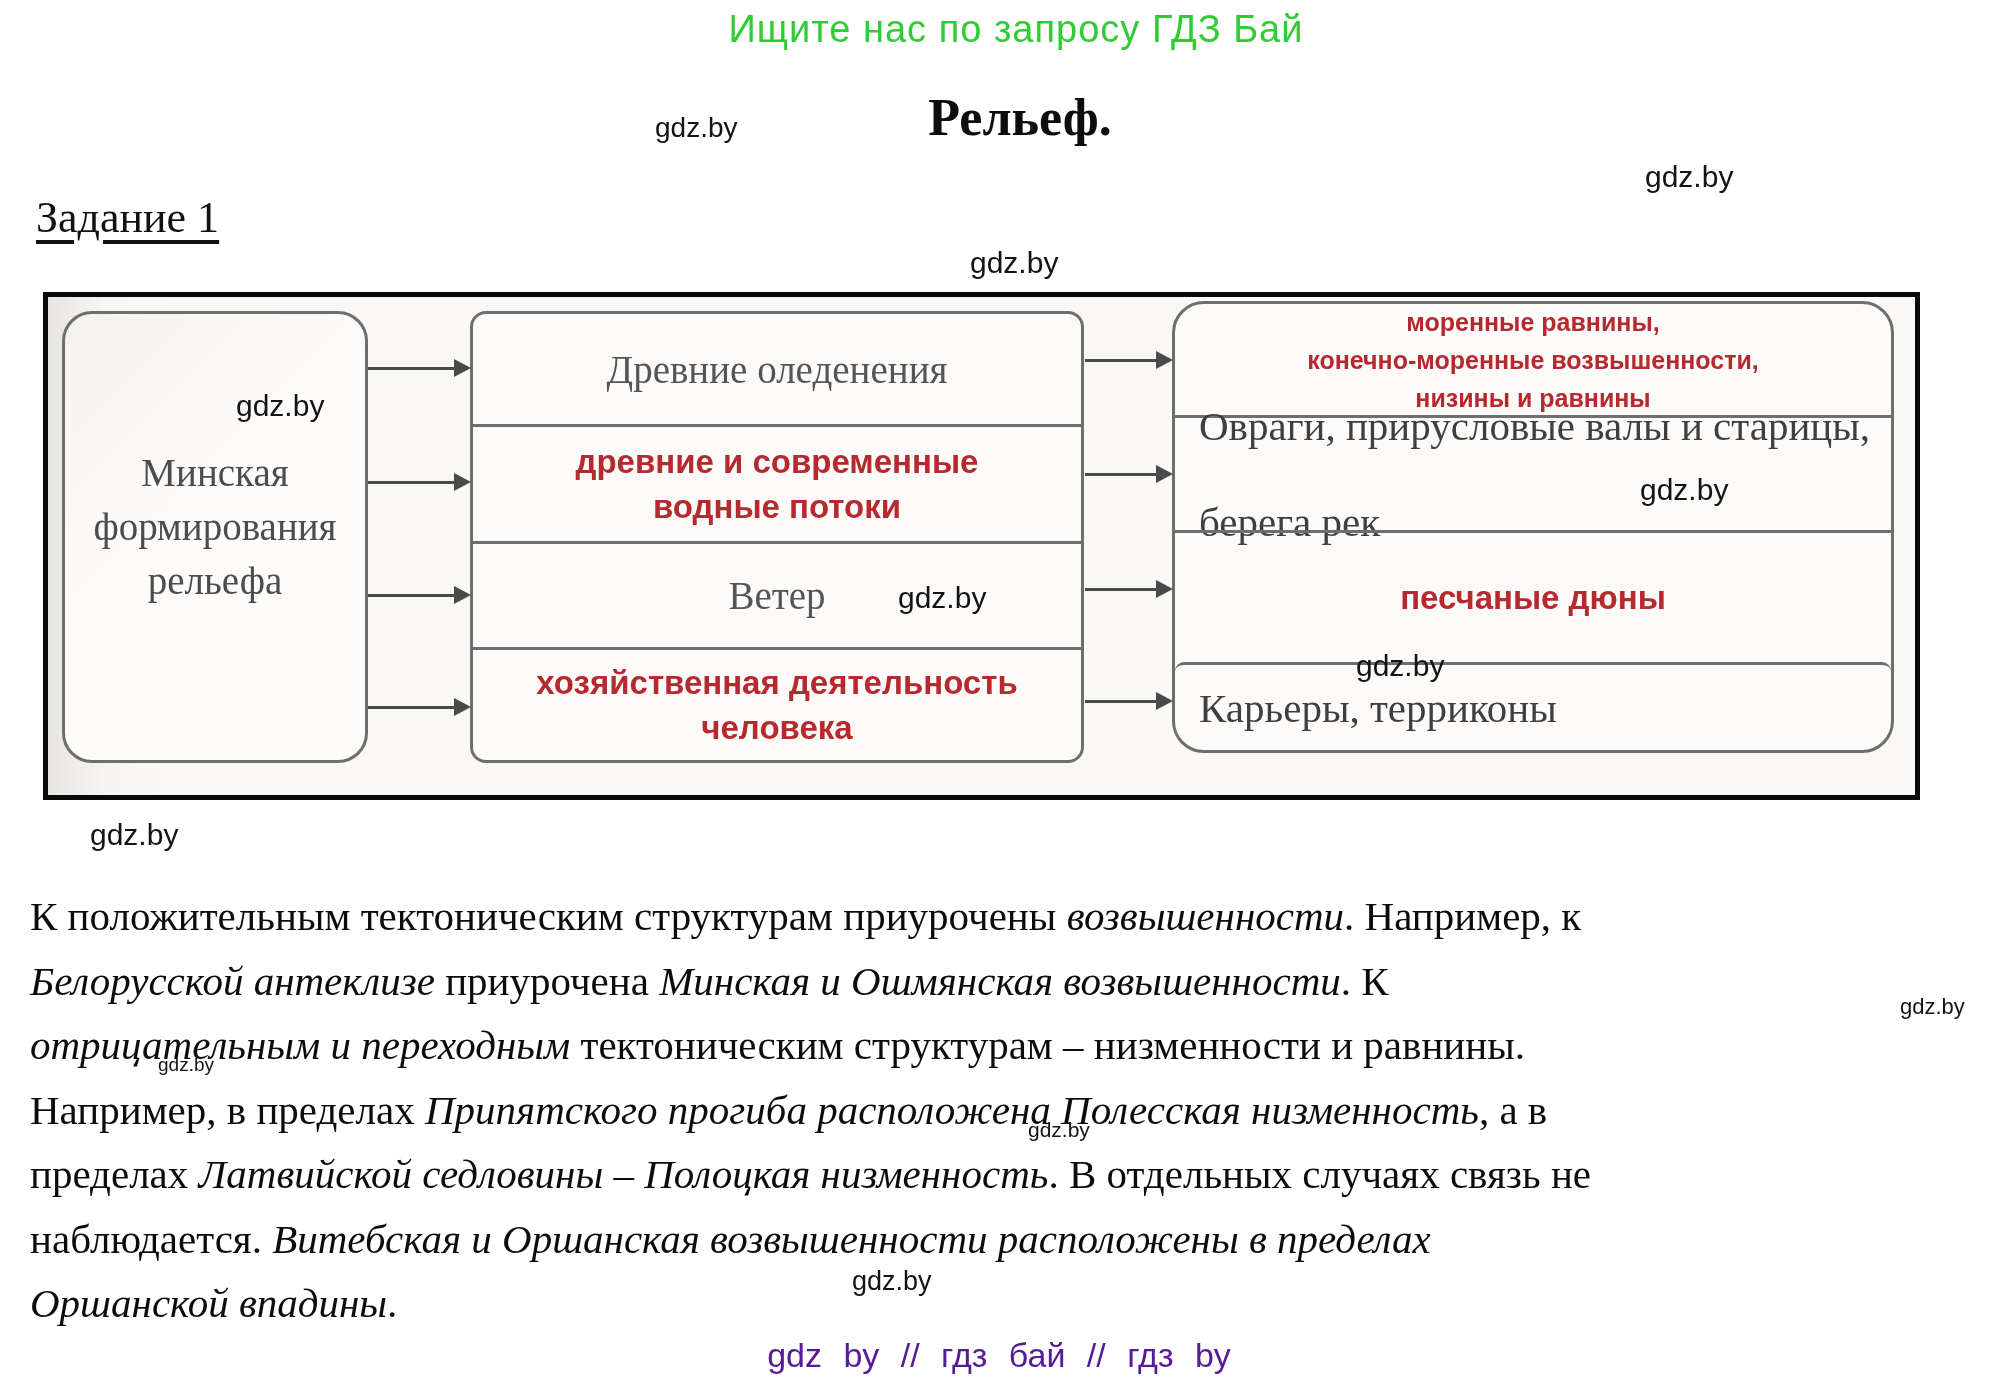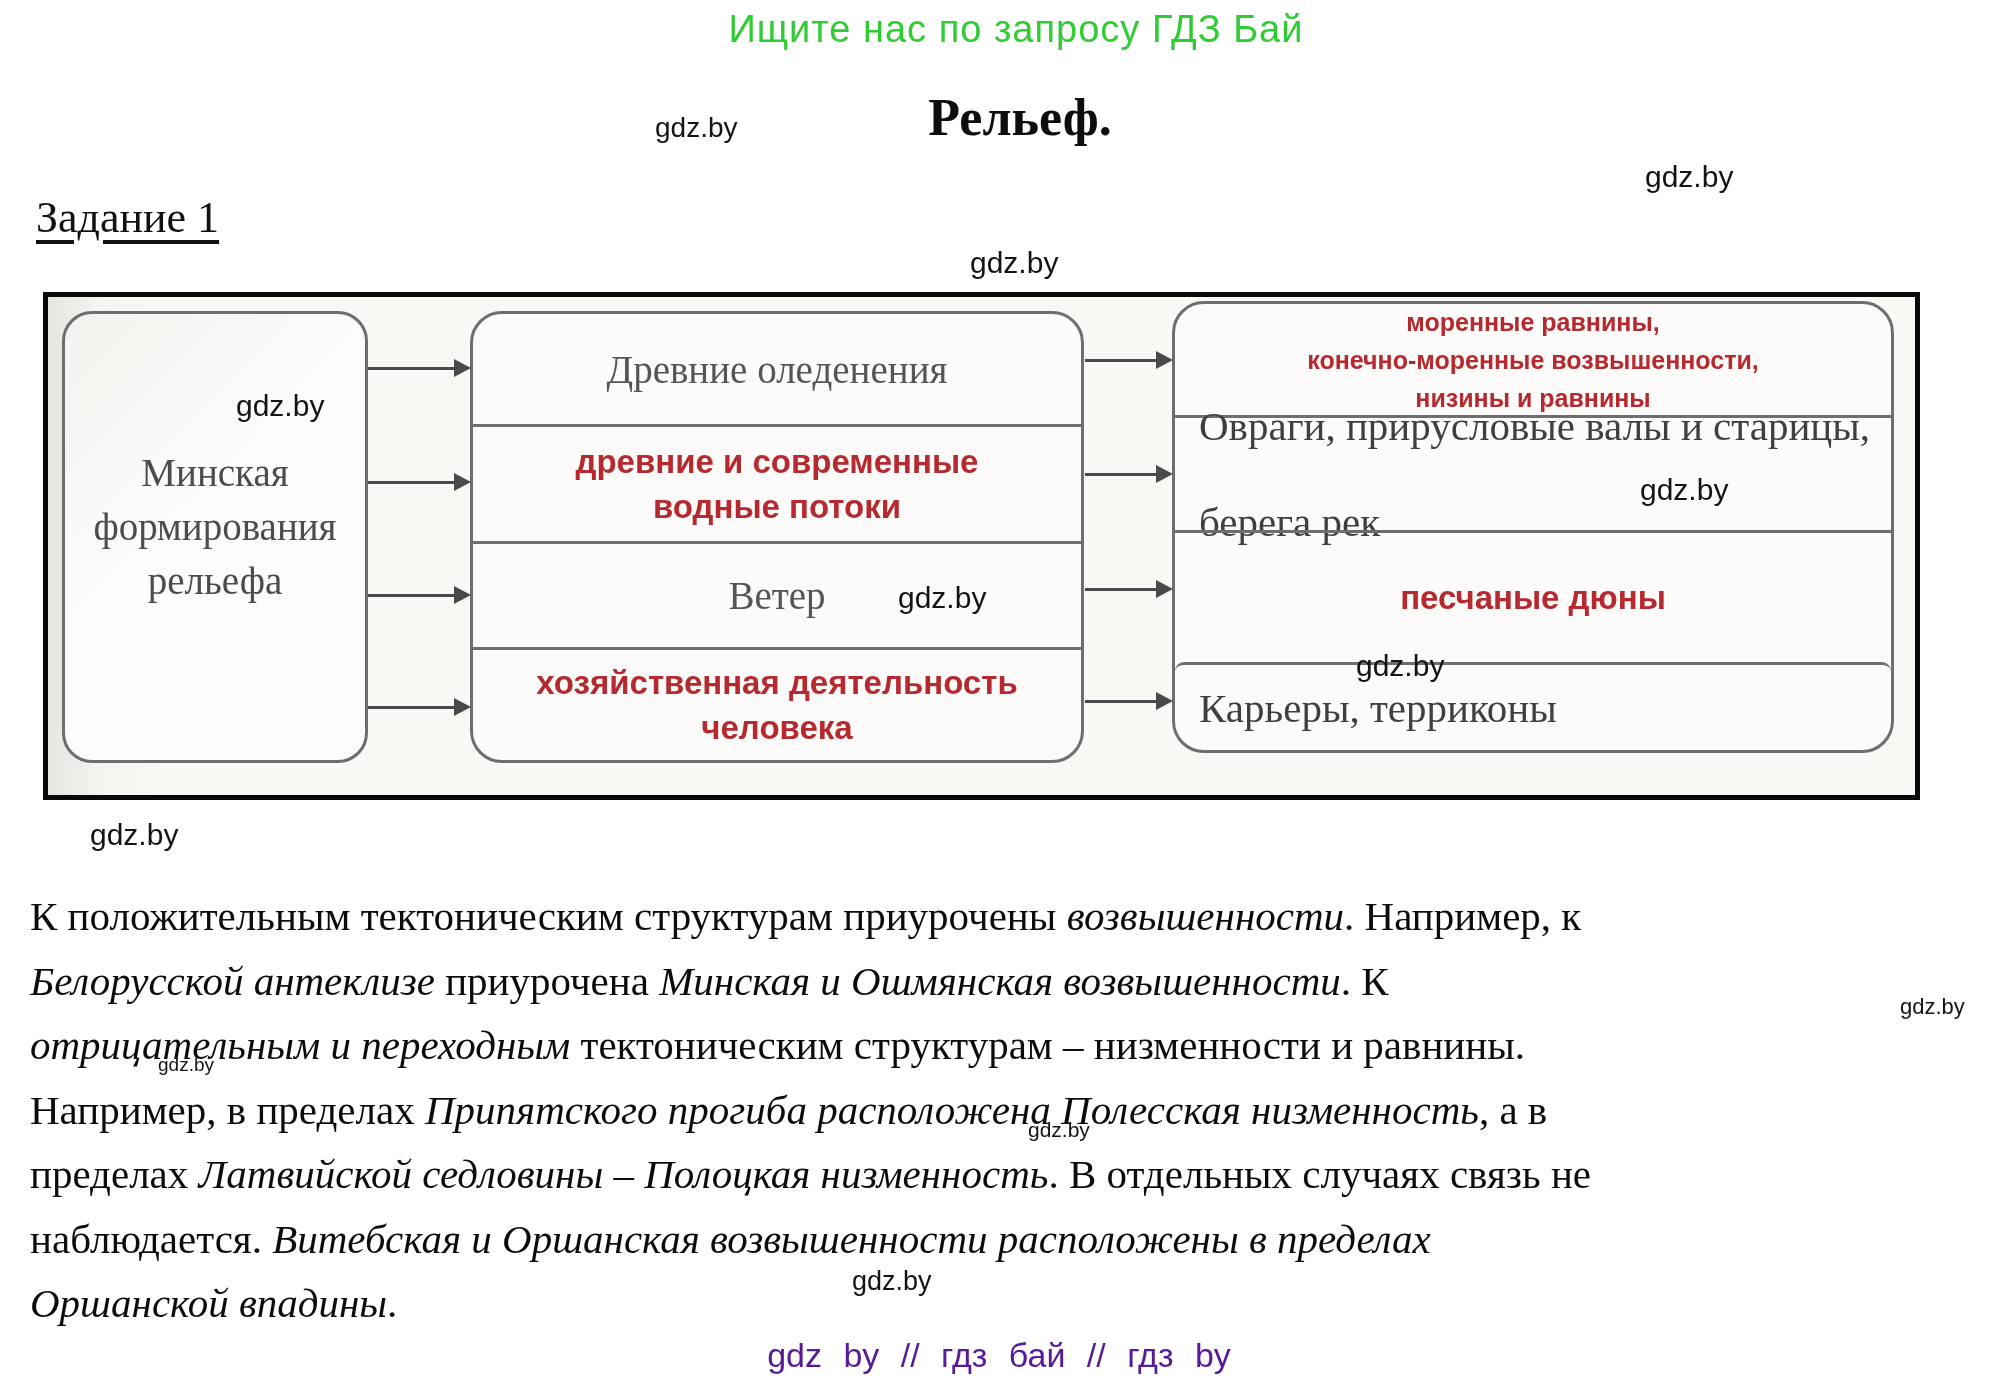--- a/index.html
+++ b/index.html
@@ -49,21 +49,21 @@
   }
   .source-box{
     left:14px;top:14px;width:306px;height:452px;border-radius:30px;
     display:flex;align-items:center;justify-content:center;text-align:center;
     font-size:39px;line-height:54px;color:#4c4c4c;
     background:linear-gradient(135deg,#f4f2ee 0%,#fdfcfb 45%);
   }
   .source-box .inner{margin-top:-20px;}
 
   .col{display:flex;flex-direction:column;padding:0;}
-  .mid-col{left:422px;top:14px;width:614px;height:452px;border-radius:32px;overflow:hidden;}
+  .mid-col{left:422px;top:14px;width:614px;height:452px;border-radius:16px;overflow:hidden;}
   .right-col{left:1124px;top:4px;width:722px;height:452px;border-radius:32px;overflow:hidden;}
   .drow{
     display:flex;flex-direction:column;align-items:center;justify-content:center;
     text-align:center;position:relative;
   }
   .drow + .drow{border-top:3px solid var(--box-border);text-align:center;}
   .mid-col .r1{height:110px;}
   .mid-col .r2{height:117px;}
   .mid-col .r3{height:106px;}
   .mid-col .r4{flex:1;}

